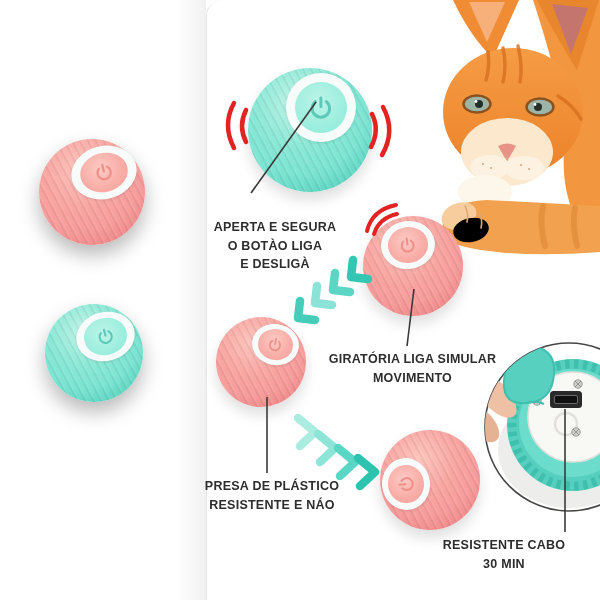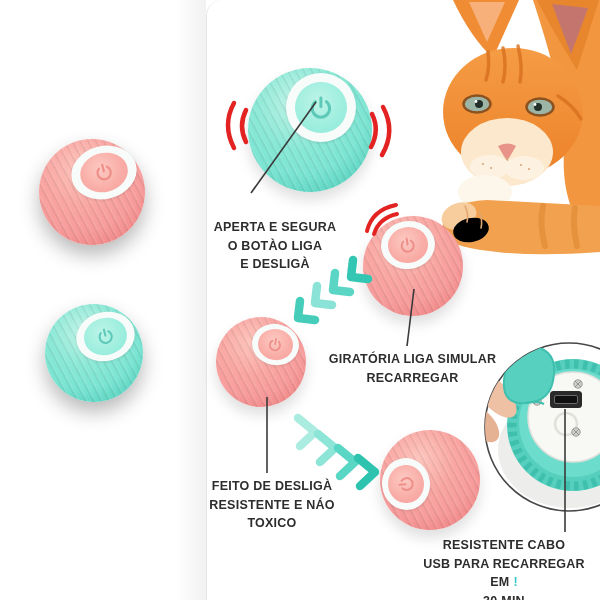--- a/index.html
+++ b/index.html
@@ -241,30 +241,26 @@
   </svg>
 
   <div class="callout" style="left:195px;top:194px;width:160px;margin-top:24px;">
     <div>APERTA E SEGURA</div>
     <div>O BOTÀO LIGA</div>
     <div>E DESLIGÀ</div>
   </div>
 
   <div class="callout" style="left:320px;top:350px;width:185px;">
     <div>GIRATÓRIA LIGA SIMULAR</div>
-    <div>RECARREGAR</div>
+    <div>MOVIMENTO</div>
   </div>
 
   <div class="callout" style="left:192px;top:477px;width:160px;">
-    <div>FEITO DE DESLIGÀ</div>
+    <div>PRESA DE PLÁSTICO</div>
     <div>RESISTENTE E NÁO</div>
-    <div>TOXICO</div>
   </div>
 
   <div class="callout" style="left:408px;top:536px;width:192px;">
     <div>RESISTENTE CABO</div>
-    <div>
-      <span>USB PARA RECARREGAR EM</span><span class="excl">!</span>
-    </div>
     <div>30 MIN</div>
   </div>
 
 </div>
 
 </body></html>

